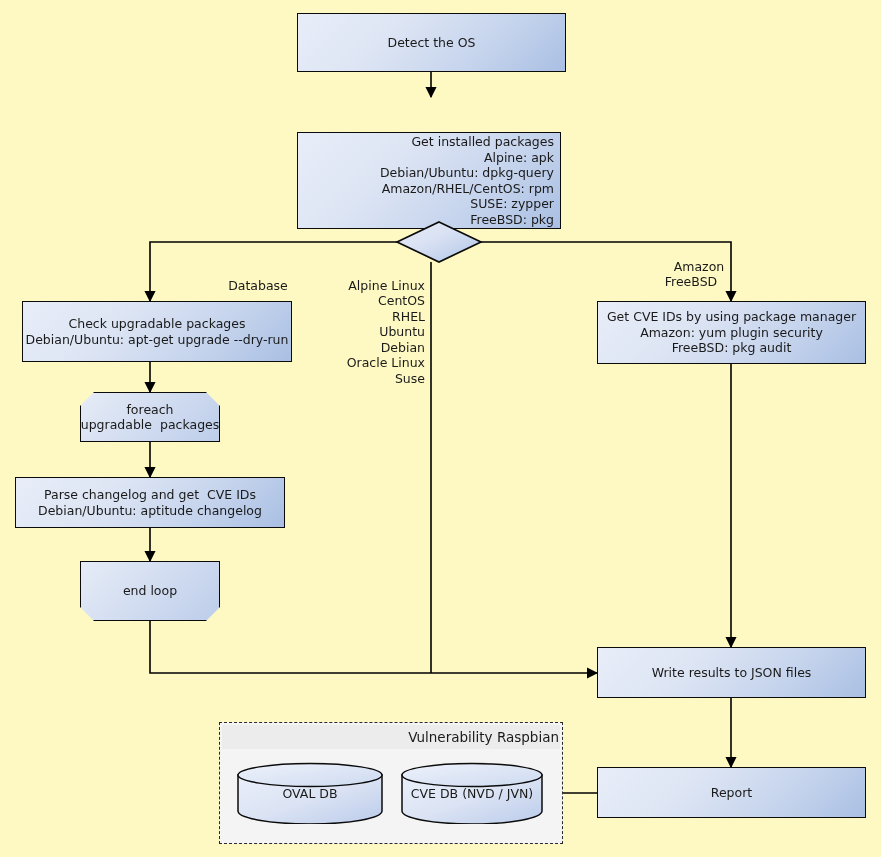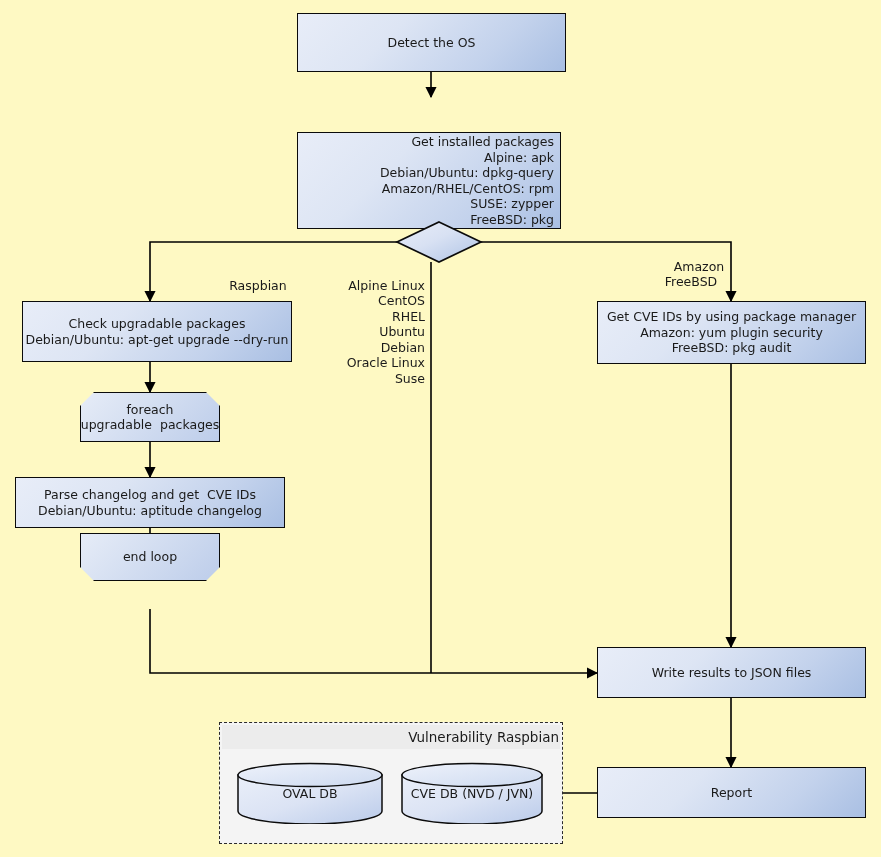--- a/index.html
+++ b/index.html
@@ -174,40 +174,40 @@
   <div class="node loop-start" style="left:80px;top:392px;width:140px;height:50px;">
     <span>foreach
 upgradable  packages</span>
   </div>
 
   <div class="node proc" style="left:15px;top:477px;width:270px;height:51px;">
     <span>Parse changelog and get  CVE IDs
 Debian/Ubuntu: aptitude changelog</span>
   </div>
 
-  <div class="node loop-end" style="left:80px;top:533px;width:140px;height:48px;">
+  <div class="node loop-end" style="left:80px;top:561px;width:140px;height:60px;">
     <span>end loop</span>
   </div>
 
   <div class="node proc" style="left:597px;top:301px;width:269px;height:63px;">
     <span>Get CVE IDs by using package manager
 Amazon: yum plugin security
 FreeBSD: pkg audit</span>
   </div>
 
   <div class="node proc" style="left:597px;top:647px;width:269px;height:51px;">
     <span>Write results to JSON files</span>
   </div>
 
   <div class="node proc" style="left:597px;top:767px;width:269px;height:51px;">
     <span>Report</span>
   </div>
 
   <div class="edge-label c" style="left:150px;top:262px;width:200px;">
-    <span>Raspbian</span>
+    <span>Database</span>
   </div>
 
   <div class="edge-label r" style="left:250px;top:262px;width:175px;">
     <span>Alpine Linux
 CentOS
 RHEL
 Ubuntu
 Debian
 Oracle Linux
 Suse</span>

